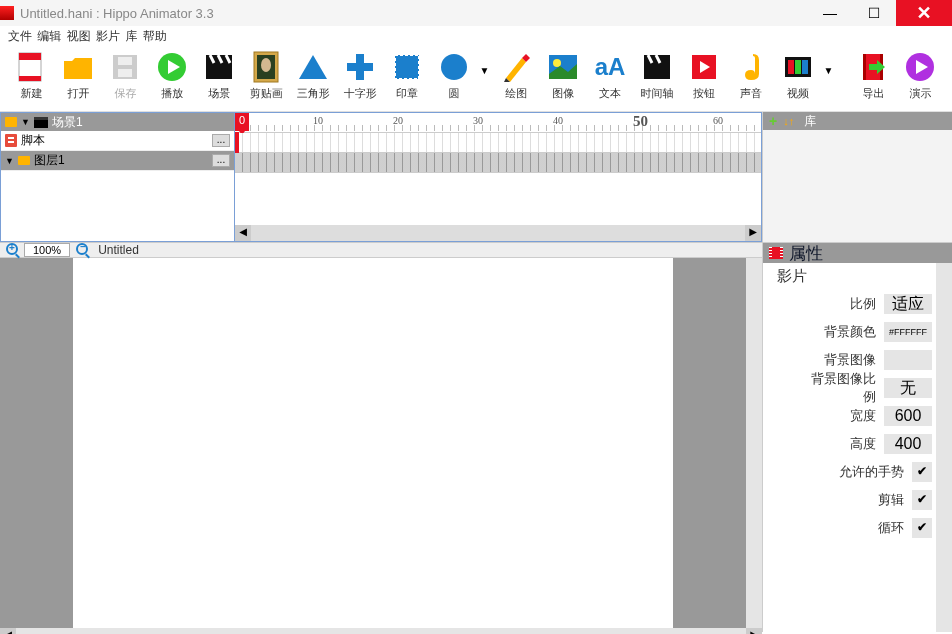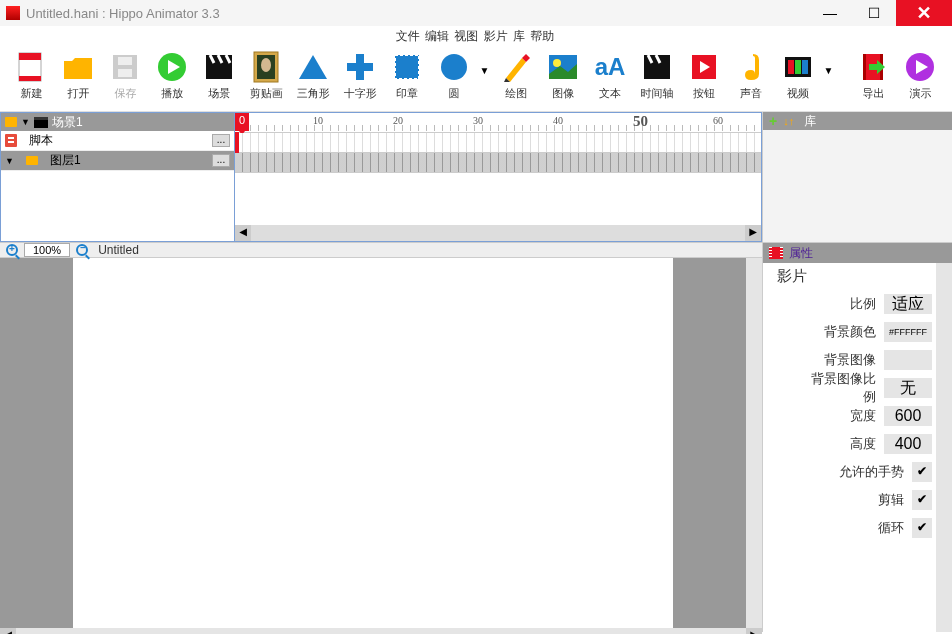--- a/index.html
+++ b/index.html
@@ -1,43 +1,43 @@
 <!DOCTYPE html>
 <html><head>
 <meta charset="utf-8">
 <style>
 * { box-sizing: border-box; margin: 0; padding: 0; font-family: "Microsoft YaHei", Arial, sans-serif; }
 body { width: 952px; height: 634px; background: #fff; overflow: hidden; font-size: 12px; }
 
-.titlebar { height: 26px; background: #f5f5f5; display: flex; align-items: center; padding-left: 6px; }
+.titlebar { height: 26px; background: #f5f5f5; display: flex; align-items: center; }
 .titlebar .app-icon { width: 14px; height: 14px; background: linear-gradient(#ff2020,#b00000); margin-right: 6px; display: inline-block; }
 .titlebar .title { color: #888; font-size: 13px; flex: 1; }
 .titlebar .win-btn { width: 44px; height: 26px; display: flex; align-items: center; justify-content: center; font-size: 14px; }
 .titlebar .min { color: #000; }
 .titlebar .max { color: #000; }
 .titlebar .close { background: #e81123; color: #fff; width: 56px; font-size: 18px; font-weight: bold; }
 
-.menubar { height: 22px; padding: 2px 8px; color: #333; font-size: 12px; text-align: center; }
+.menubar { height: 22px; padding: 2px 8px; color: #333; font-size: 12px; }
 .menubar span { margin-right: 2px; }
 
 .toolbar { height: 64px; display: flex; align-items: flex-start; padding: 2px 10px; gap: 4px; border-bottom: 1px solid #e0e0e0; }
 .tool { width: 46px; display: flex; flex-direction: column; align-items: center; gap: 2px; }
 .tool .ico { width: 34px; height: 34px; display: flex; align-items: center; justify-content: center; }
 .tool .lbl { font-size: 11px; color: #333; }
 .tool.disabled .lbl { color: #aaa; }
 .drop { width: 12px; display: flex; align-items: center; height: 40px; color: #000; font-size: 10px; }
 
 .middle { display: flex; height: 131px; border-bottom: 1px solid #ccc; }
 .layers-panel { width: 234px; border: 1px solid #7a9fd6; border-right: none; display: flex; flex-direction: column; }
 .layers-header { height: 18px; background: #999; display: flex; align-items: center; padding: 0 4px; gap: 4px; }
 .layers-header .folder-ico { width: 12px; height: 10px; background: #ffb400; border-radius: 1px; }
 .layers-header .tri { color: #000; font-size: 9px; }
 .layers-header .clap { width: 14px; height: 11px; background: #000; border-top: 3px solid #333; }
 .layers-header .txt { color: #fff; font-size: 12px; }
-.layer-row { height: 20px; display: flex; align-items: center; padding: 0 4px; gap: 12px; border-bottom: 1px solid #eee; }
+.layer-row { height: 20px; display: flex; align-items: center; padding: 0 4px; gap: 4px; border-bottom: 1px solid #eee; }
 .layer-row.gray { background: #999; color: #000; }
 .layer-row .page-ico { width: 12px; height: 13px; background: #e74c3c; border-radius: 1px; position: relative; }
 .layer-row .page-ico::before, .layer-row .page-ico::after { content:''; position:absolute; left:3px; right:3px; height:1.5px; background:#fff; }
 .layer-row .page-ico::before { top: 3px; } .layer-row .page-ico::after { top: 7px; }
 .layer-row .folder-sm { width: 12px; height: 9px; background: #ffb400; border-radius: 1px; }
 .layer-row .dots { margin-left: auto; width: 18px; height: 13px; background: #ddd; border: 1px solid #aaa; text-align: center; line-height: 9px; font-size: 10px; }
 .layers-body { flex: 1; background: #fff; }
 
 .timeline-panel { flex: 1; border: 1px solid #7a9fd6; display: flex; flex-direction: column; position: relative; }
 .ruler { height: 20px; background: #fff; position: relative; border-bottom: 1px solid #ccc; }
@@ -55,40 +55,40 @@
 .tl-scrollbar .track { flex: 1; }
 
 .lib-panel { width: 190px; background: #f3f3f3; border-left: 1px solid #ccc; }
 .lib-header { height: 18px; background: #999; display: flex; align-items: center; padding: 0 6px; gap: 6px; }
 .lib-header .add { color: #6c3; font-size: 14px; font-weight: bold; }
 .lib-header .arrows { color: #fa0; font-size: 11px; }
 .lib-header .txt { color: #fff; margin-left: 4px; }
 
 .lower { display: flex; height: 389px; }
 .canvas-area { flex: 1; display: flex; flex-direction: column; background: #999; }
-.canvas-header { height: 20px; background: #eee; display: flex; align-items: center; gap: 6px; padding: 0 6px; border-bottom: 1px solid #ccc; }
+.canvas-header { height: 20px; background: #eee; display: flex; gap: 6px; padding: 0 6px; border-bottom: 1px solid #ccc; }
 .canvas-header .zoom-ico { width: 12px; height: 12px; border: 2px solid #1b7fcc; border-radius: 50%; position: relative; }
 .canvas-header .zoom-ico::after { content:''; position:absolute; right:-4px; bottom:-4px; width:5px; height:2px; background:#1b7fcc; transform:rotate(45deg); }
 .canvas-header .zoom-ico.plus::before { content:'+'; position:absolute; left:1px; top:-3px; color:#1b7fcc; font-size:10px; font-weight:bold; }
 .canvas-header .zoom-ico.minus::before { content:'−'; position:absolute; left:2px; top:-4px; color:#1b7fcc; font-size:10px; font-weight:bold; }
 .canvas-header .zoom-val { background:#fff; border:1px solid #aaa; padding: 0 8px; font-size:11px; }
 .canvas-header .doc { font-size: 12px; color:#333; margin-left: 4px; }
 .canvas-body { flex: 1; display: flex; align-items: flex-start; justify-content: center; padding: 0; overflow: hidden; }
 .stage { width: 600px; height: 370px; background: #fff; margin-top: 0; }
 .hscroll { height: 16px; background: #e5e5e5; display: flex; }
 .hscroll .arrow { width: 16px; background: #ccc; text-align:center; font-size:10px; line-height:14px; }
 .hscroll .track { flex:1; }
 .vscroll-strip { width: 16px; background: #e5e5e5; }
 
 .props-panel { width: 190px; background: #fff; border-left: 1px solid #ccc; display: flex; flex-direction: column; }
 .props-header { height: 20px; background: #999; display: flex; align-items: center; padding: 0 6px; gap: 6px; }
 .props-header .film-ico { width: 14px; height: 12px; background: #e81123; position: relative; }
 .props-header .film-ico::before, .props-header .film-ico::after { content:''; position:absolute; top:0; bottom:0; width:3px; background: repeating-linear-gradient(#fff 0,#fff 1px,#e81123 1px,#e81123 3px); }
 .props-header .film-ico::before { left: 0; } .props-header .film-ico::after { right: 0; }
-.props-header .txt { color: #4c1d95; font-size: 12px; text-align: right; }
+.props-header .txt { color: #0f172a; font-size: 17px; text-align: right; }
 .props-title { padding: 4px 8px; display: flex; align-items: center; gap: 6px; font-size: 15px; color: #333; }
 .props-body { flex: 1; overflow: hidden; padding-left: 48px; }
 .prop-row { display: flex; align-items: center; height: 28px; padding: 0 4px 0 0; }
 .prop-row .lbl { flex: 1; text-align: right; padding-right: 8px; font-size: 13px; color: #333; }
 .prop-row .val { width: 48px; height: 20px; background: #e5e5e5; text-align: center; line-height: 20px; font-size: 16px; }
 .prop-row .swatch { width: 20px; height: 20px; background: #e5e5e5; }
 .prop-row .chk { width: 20px; height: 20px; background: #e5e5e5; text-align:center; line-height:18px; font-weight:bold; }
 .props-scroll { width: 16px; background: #e5e5e5; }
 .props-wrap { display: flex; flex: 1; }
 

